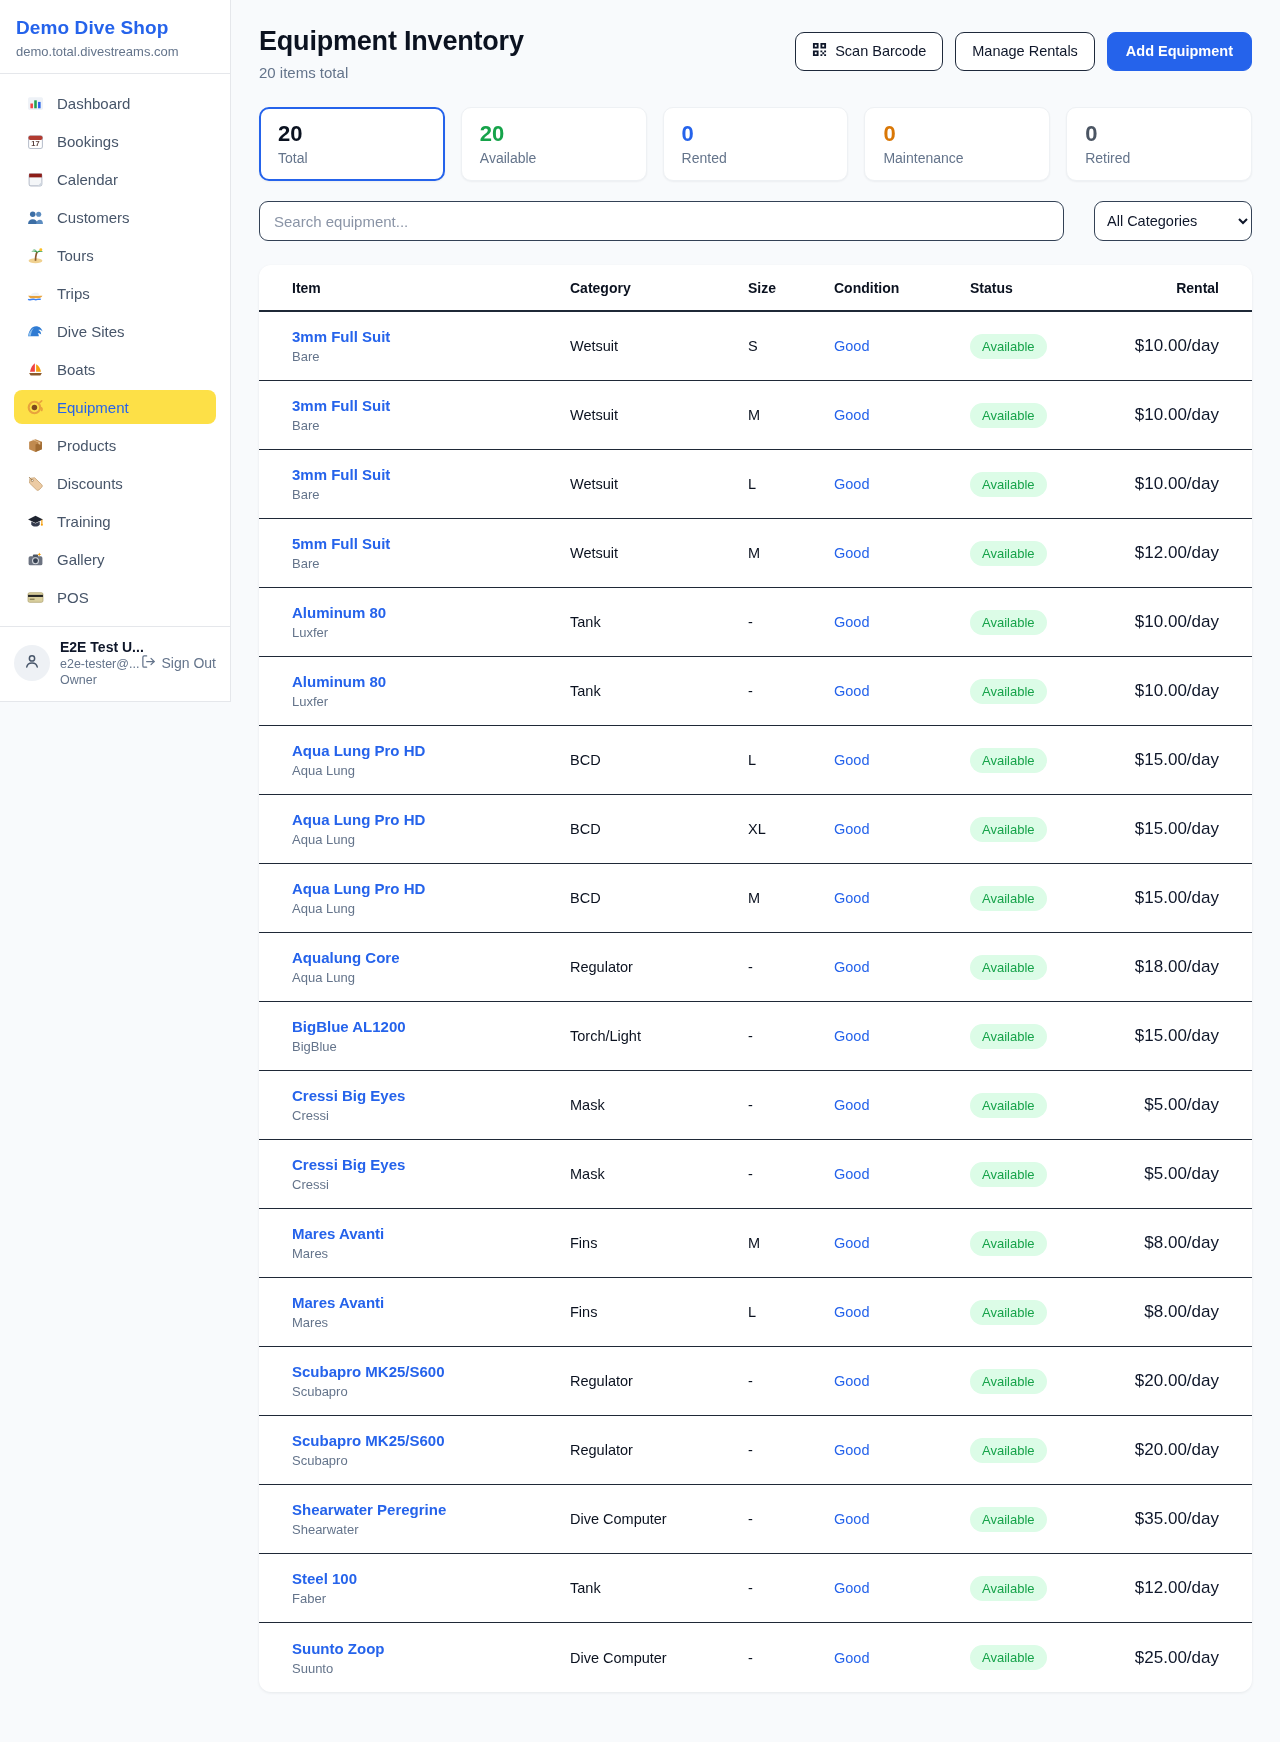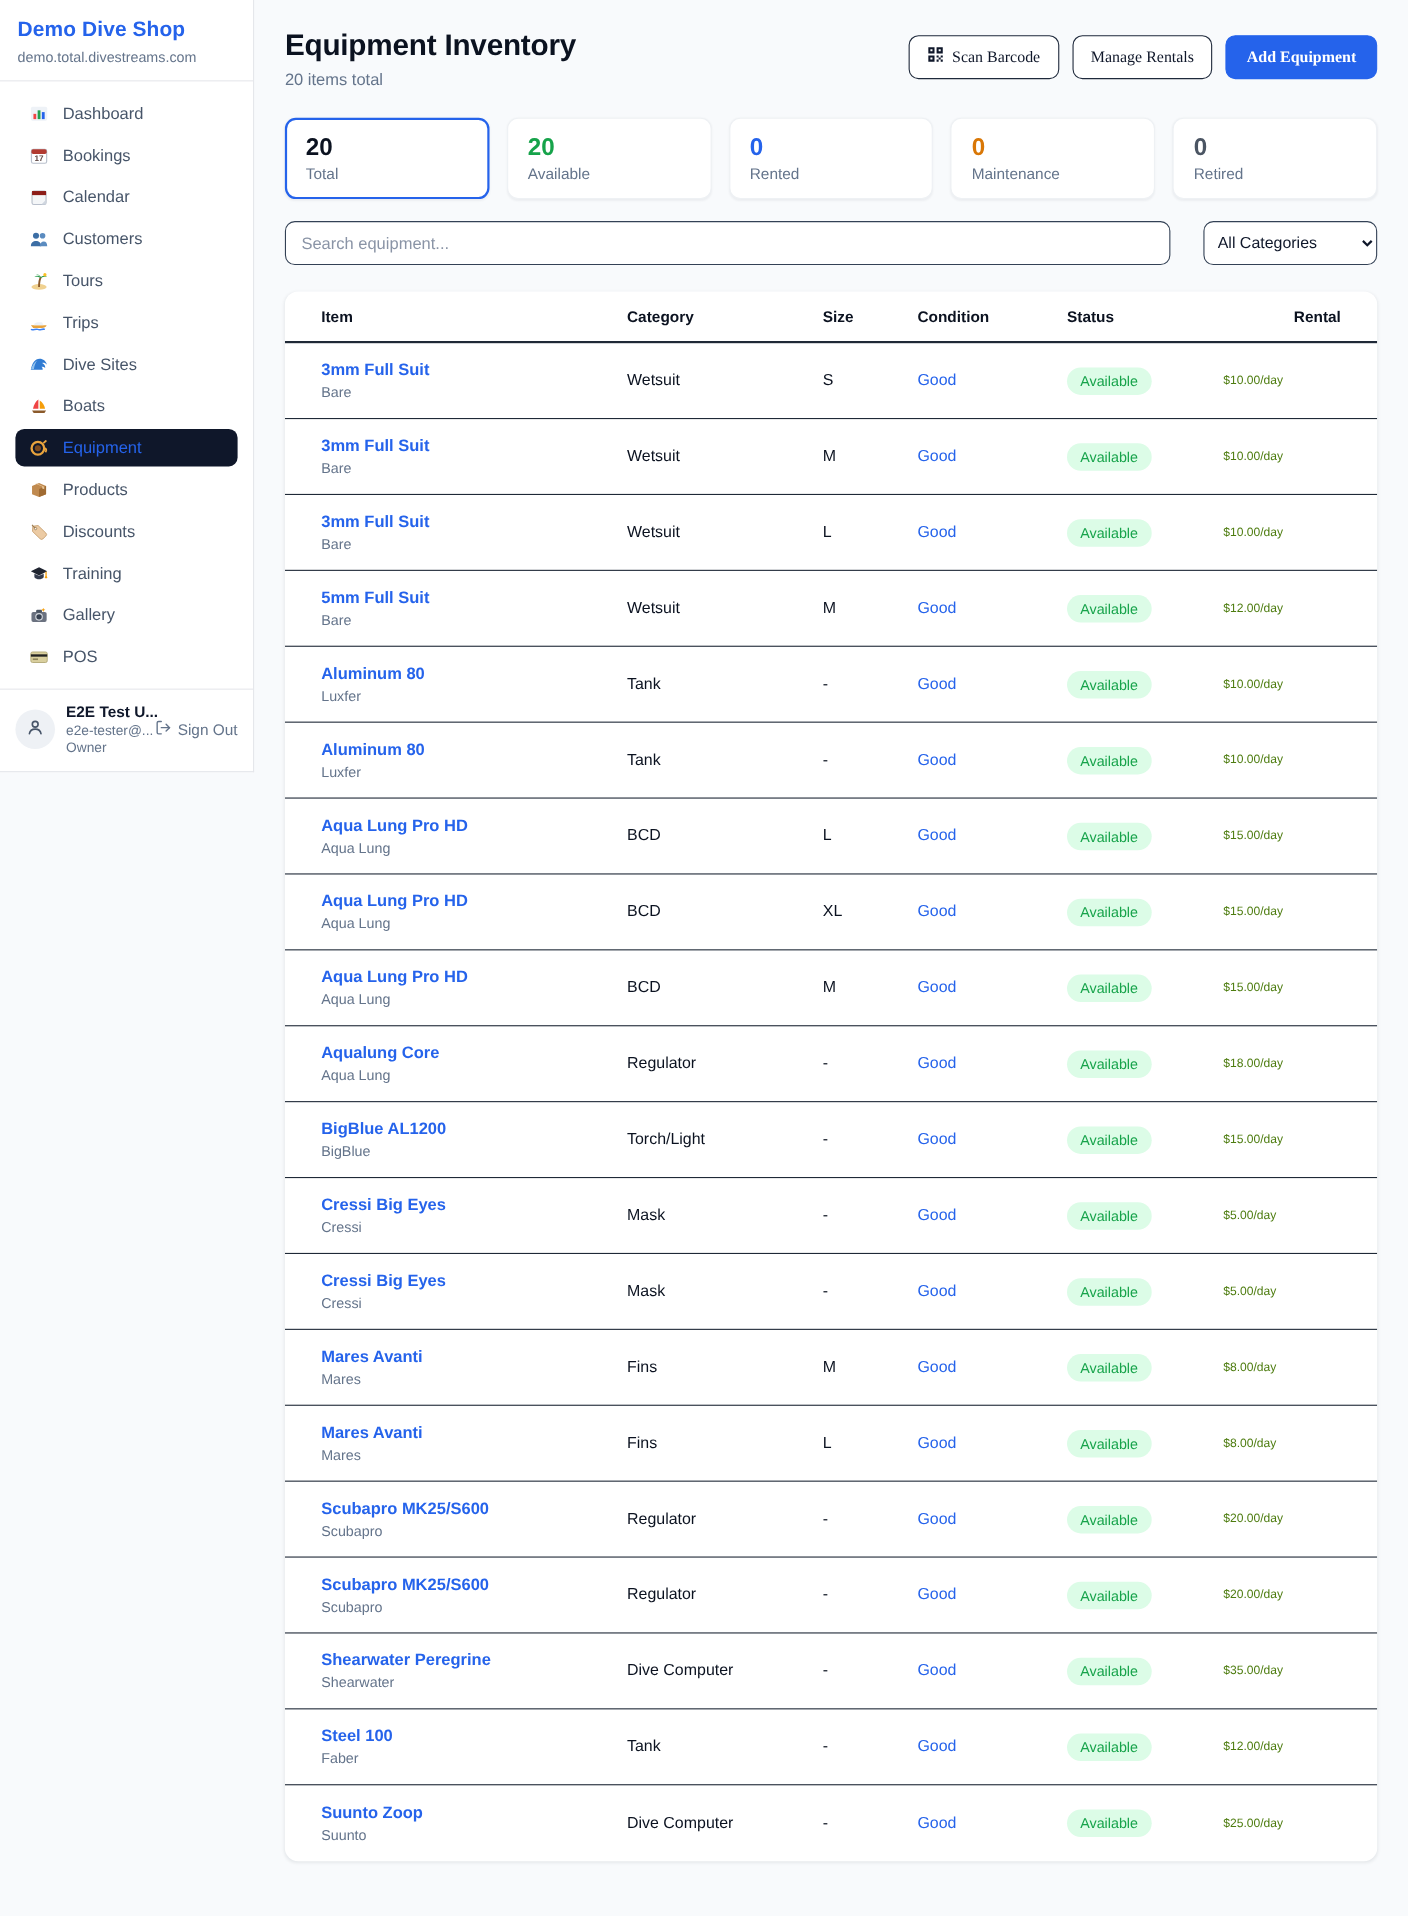--- a/index.html
+++ b/index.html
@@ -15,42 +15,42 @@
 
   
   .sidebar { width:231px; flex:0 0 231px; }
   .sidebar-white { background:#ffffff; border-right:1px solid #e5e7eb; border-bottom:1px solid #e5e7eb; }
   .brand { padding:17px 16px 14px 16px; border-bottom:1px solid #e5e7eb; }
   .brand-name { color:#2563eb; font-size:19px; font-weight:bold; letter-spacing:.1px; }
   .brand-domain { color:#64748b; font-size:13px; margin-top:5px; }
   .nav { padding:12px 14px 8px 14px; }
   .nav-item { display:flex; align-items:center; gap:13px; padding:8px 12px; margin-bottom:4px;
               border-radius:8px; color:#475569; font-size:15px; cursor:pointer; }
-  .nav-item.active { background:#0f172a; color:#2563eb;align-items:flex-end; }
+  .nav-item.active { background:#fde047; color:#2563eb;align-items:flex-end; }
   .nav-icon { width:18px; height:18px; display:inline-flex; align-items:center; justify-content:center; flex:0 0 18px; }
   .nav-icon svg { width:17px; height:17px; display:block; }
 
   .user-section { border-top:1px solid #e5e7eb; padding:12px 14px 14px 14px; display:flex; align-items:center; gap:10px; }
   .avatar { width:36px; height:36px; border-radius:50%; background:#eef1f5; color:#475569;
             display:flex; align-items:center; justify-content:center; flex:0 0 36px; }
   .avatar svg { width:18px; height:18px; }
   .user-info { min-width:0; }
   .user-name { font-size:14px; font-weight:bold; color:#0f172a; white-space:nowrap; }
   .user-email, .user-role { font-size:12.5px; color:#64748b; margin-top:2px; white-space:nowrap; }
   .signout { margin-left:auto; background:none; border:none; color:#64748b; font-size:14px;
              font-family:inherit; display:flex; align-items:center; gap:6px; cursor:pointer; white-space:nowrap; }
   .signout svg { width:15px; height:15px; }
 
   
   .main { flex:1; padding:26px 28px 0 28px; min-width:0; }
   .header-row { display:flex; align-items:flex-start; justify-content:space-between; }
   .page-title { font-size:27px; font-weight:800; color:#0b1220; letter-spacing:-.2px; }
   .page-subtitle { font-size:15px; color:#64748b; margin-top:7px; }
   .header-actions { display:flex; gap:12px; margin-top:6px; }
-  .btn { font-family:Liberation Serif, serif; font-size:14.5px; border-radius:9px; padding:9px 16px; cursor:pointer;
+  .btn { font-family:Liberation Sans, sans-serif; font-size:14.5px; border-radius:9px; padding:9px 16px; cursor:pointer;
          display:inline-flex; align-items:center; gap:8px; line-height:1.2; }
   .btn-outline { background:#fff; border:1px solid #1e293b; color:#0f172a; font-weight:500; }
   .btn-primary { background:#2563eb; border:1px solid #2563eb; color:#fff; font-weight:600; padding:9px 18px; }
   .btn svg { width:15px; height:15px; }
 
   
   .stats-row { display:flex; gap:16px; margin-top:26px; }
   .stat-card { flex:1; background:#fff; border:1px solid #eef1f4; border-radius:10px; padding:13px 18px 14px 18px;
                box-shadow:0 1px 2px rgba(15,23,42,.05); cursor:pointer; }
   .stat-card.active { border:2px solid #2563eb; padding:12px 17px 13px 17px; }
@@ -71,21 +71,21 @@
   .t-head { height:47px; border-bottom:2px solid #1f2937; }
   .t-head .th { font-size:14px; font-weight:bold; color:#0b1220; }
   .th-rental { text-align:right; }
   .t-row { min-height:69px; border-bottom:1px solid #1f2937; padding-top:12px; padding-bottom:12px; }
   .t-row:last-child { border-bottom:none; }
   .item-name { color:#2563eb; font-size:15px; font-weight:bold; cursor:pointer; }
   .item-brand { color:#64748b; font-size:13px; margin-top:4px; }
   .cell { font-size:14.5px; color:#0b1220; }
   .cond-link { color:#2563eb; font-size:14.5px; cursor:pointer; }
   .status-badge { display:inline-block; font-size:13px; padding:5px 12px; border-radius:999px; }
-  .cell-rental { font-size:11px; color:#4d7c0f; }
+  .cell-rental { text-align:right; font-size:17px; color:#0f172a; }
 </style>
 </head>
 <body>
 
 <div class="app">
 
   <aside class="sidebar">
     <div class="sidebar-white">
       <div class="brand">
         <div class="brand-name">Demo Dive Shop</div>

